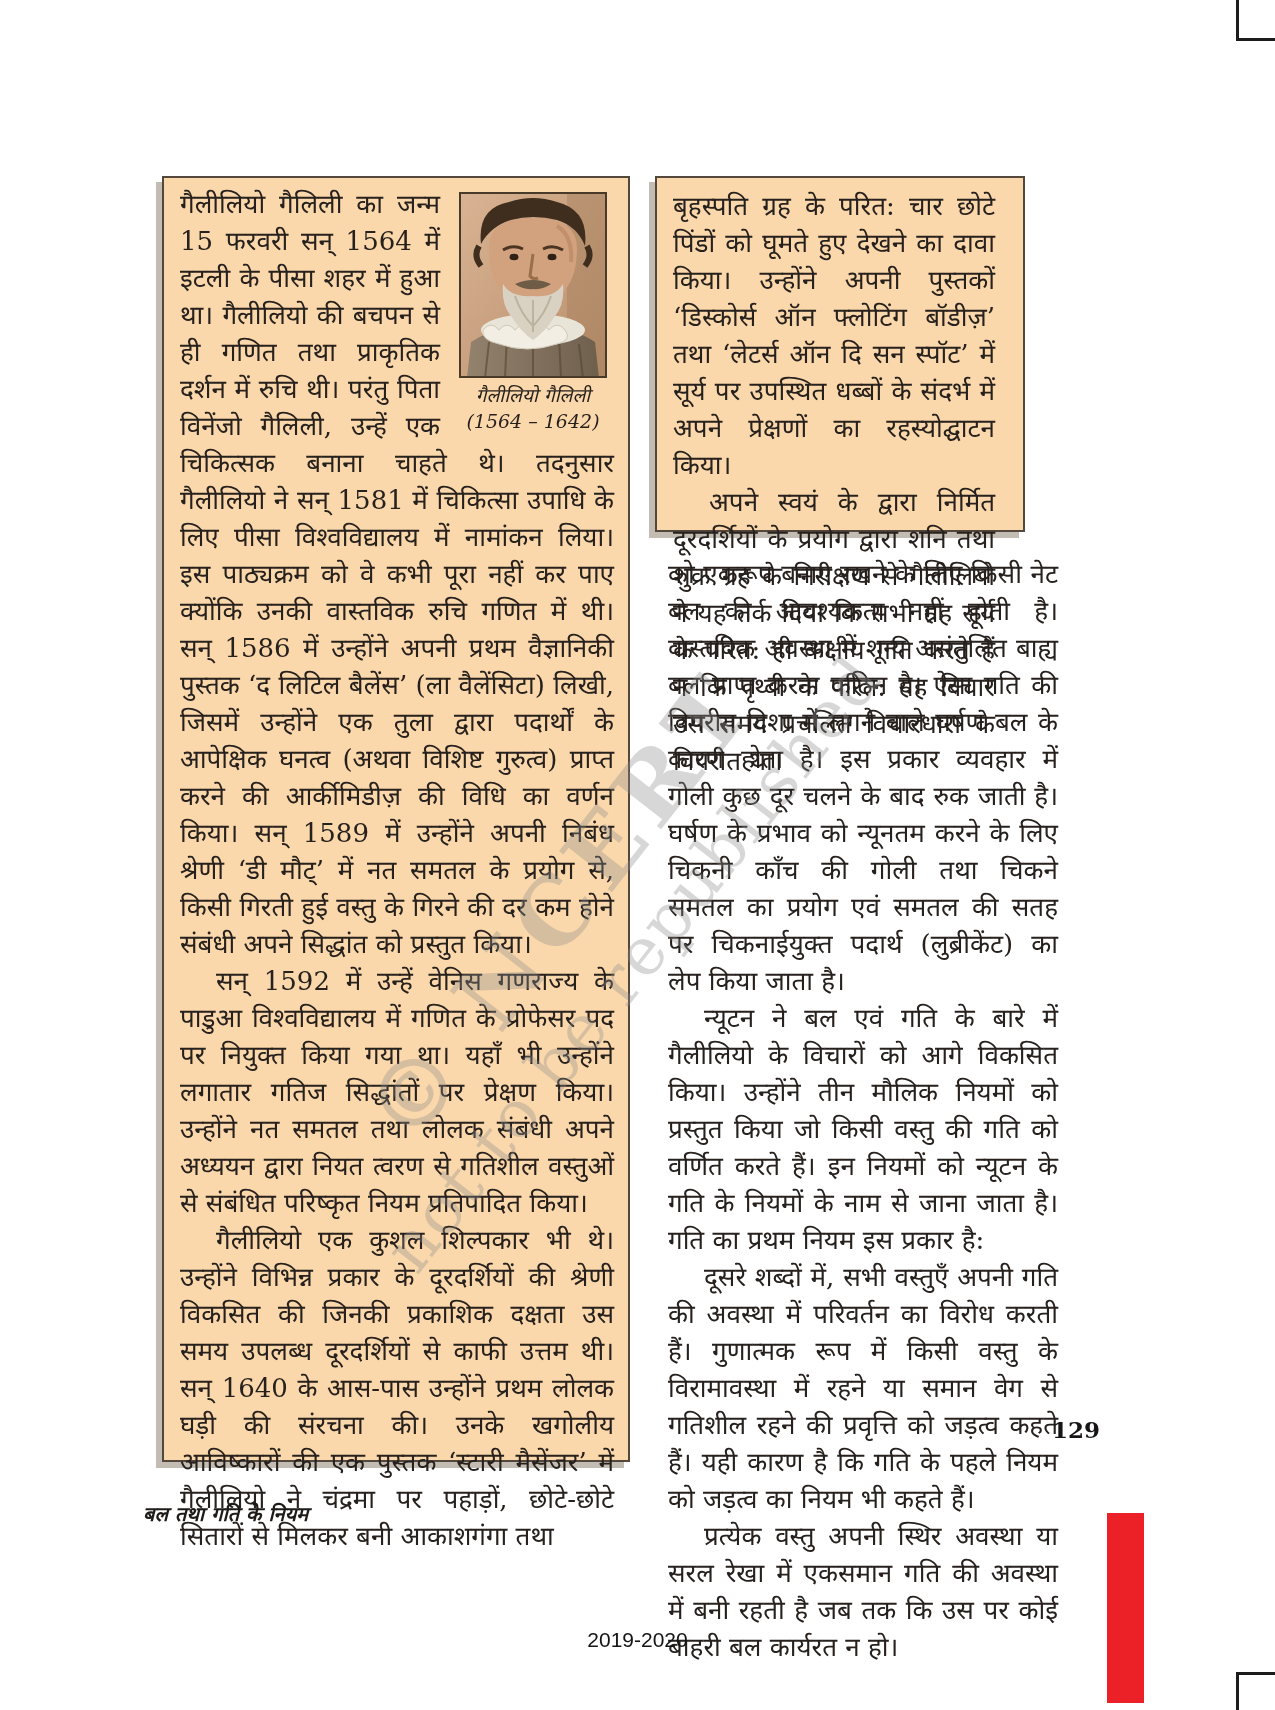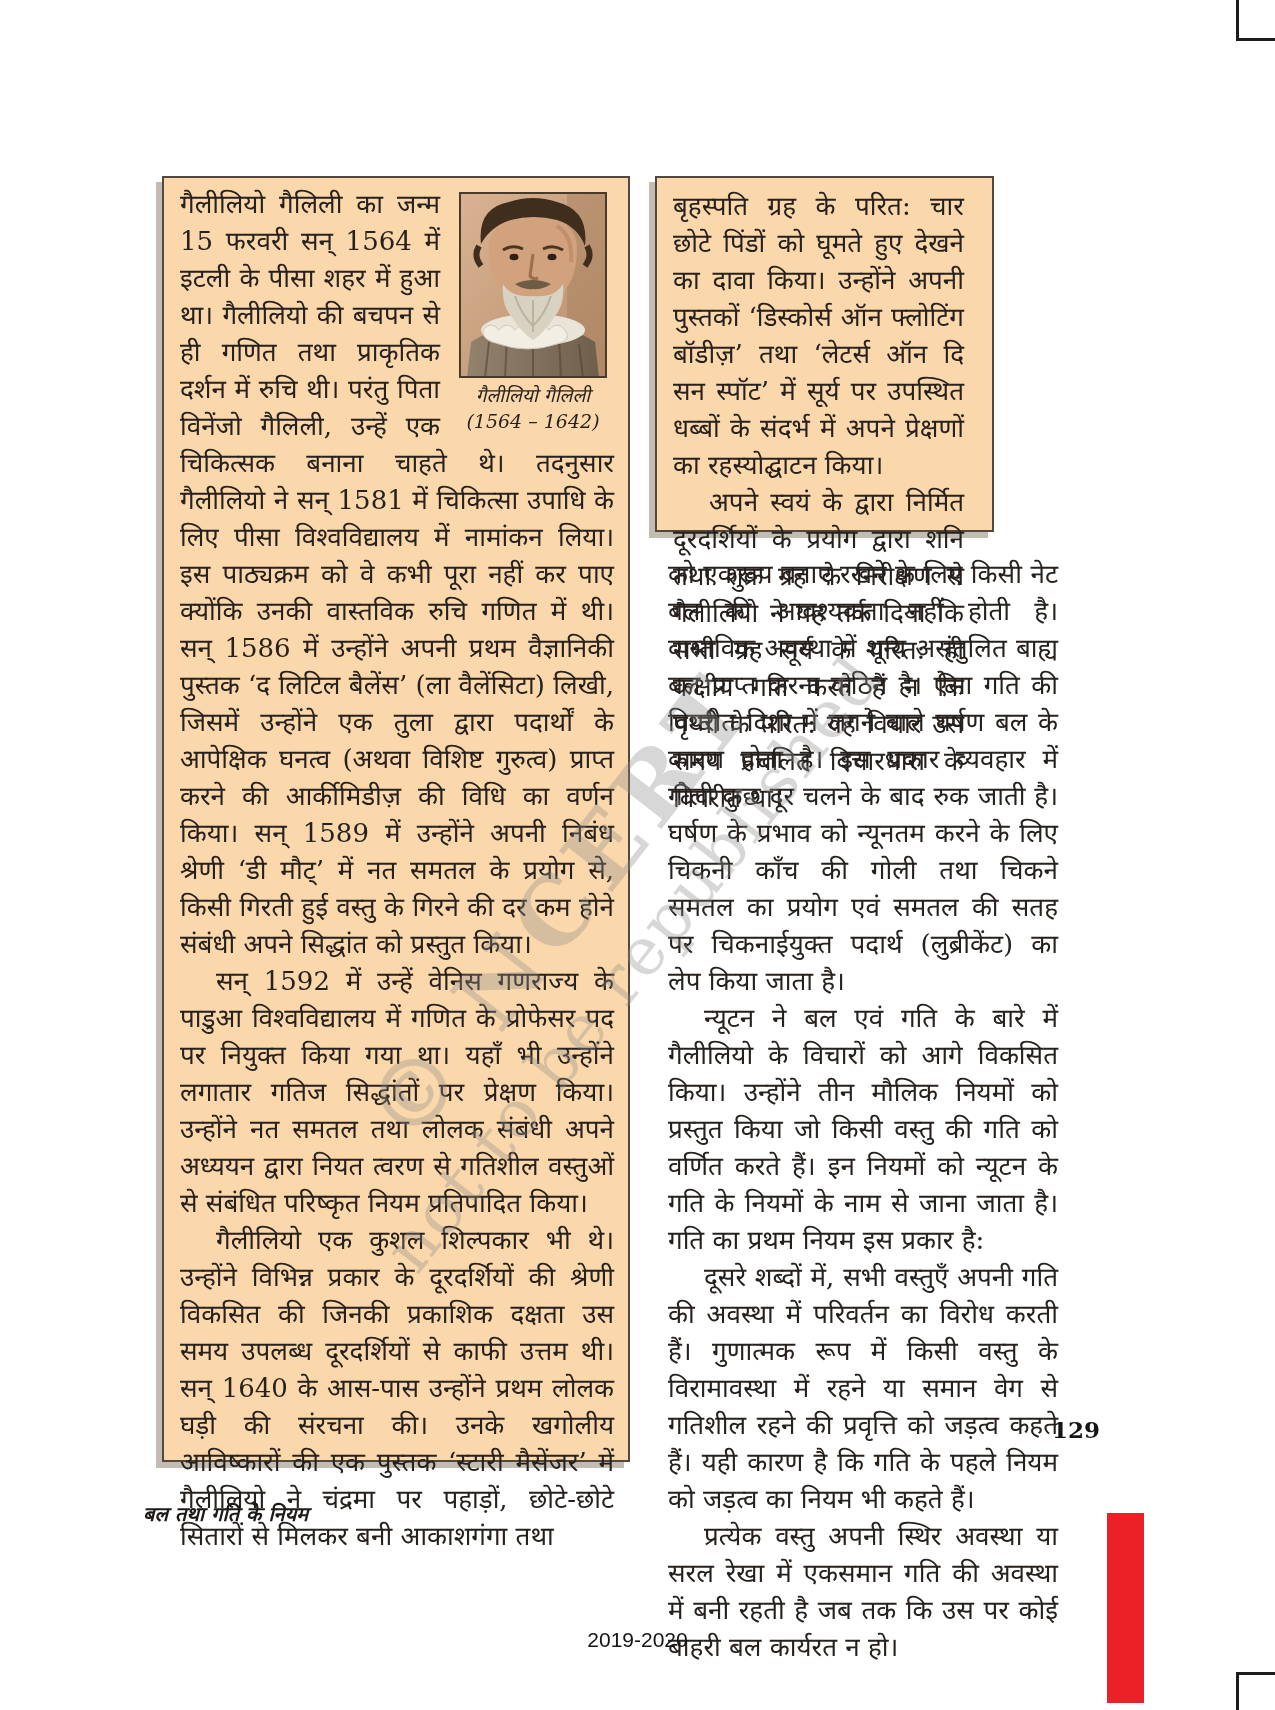--- a/index.html
+++ b/index.html
@@ -11,21 +11,21 @@
   .corner { position:absolute; width:39px; height:38px; }
   .corner-tr { left:1236px; top:0; border-left:3px solid #1c1c1c; border-bottom:3px solid #1c1c1c; }
   .corner-br { left:1236px; top:1672px; border-left:3px solid #1c1c1c; border-top:3px solid #1c1c1c; }
 
   
   .box {
     position:absolute; background:#fbd8ab; border:2px solid #54483d;
     box-shadow:-6px 6px 0 #c3bcb2; box-sizing:border-box; z-index:1;
   }
   .left-box  { left:162px; top:176px; width:468px; height:1286px; padding:8px 14px 8px 16px; }
-  .right-box { left:655px; top:176px; width:339px; height:356px; padding:10px 28px 8px 16px; }
+  .right-box { left:655px; top:176px; width:370px; height:356px; padding:10px 28px 8px 16px; }
 
   p.para { margin:0; text-align:justify; font-size:26px; line-height:37px; color:#27211e; }
   p.indent { text-indent:36px; }
 
   
   figure.portrait { float:right; width:158px; margin:6px 2px 2px 14px; text-align:center; }
   figure.portrait svg { display:block; margin:0 auto; background:#c9a27f; }
   figcaption { font-size:19px; line-height:26px; font-style:italic; color:#27211e; margin-top:4px; }
 
   

